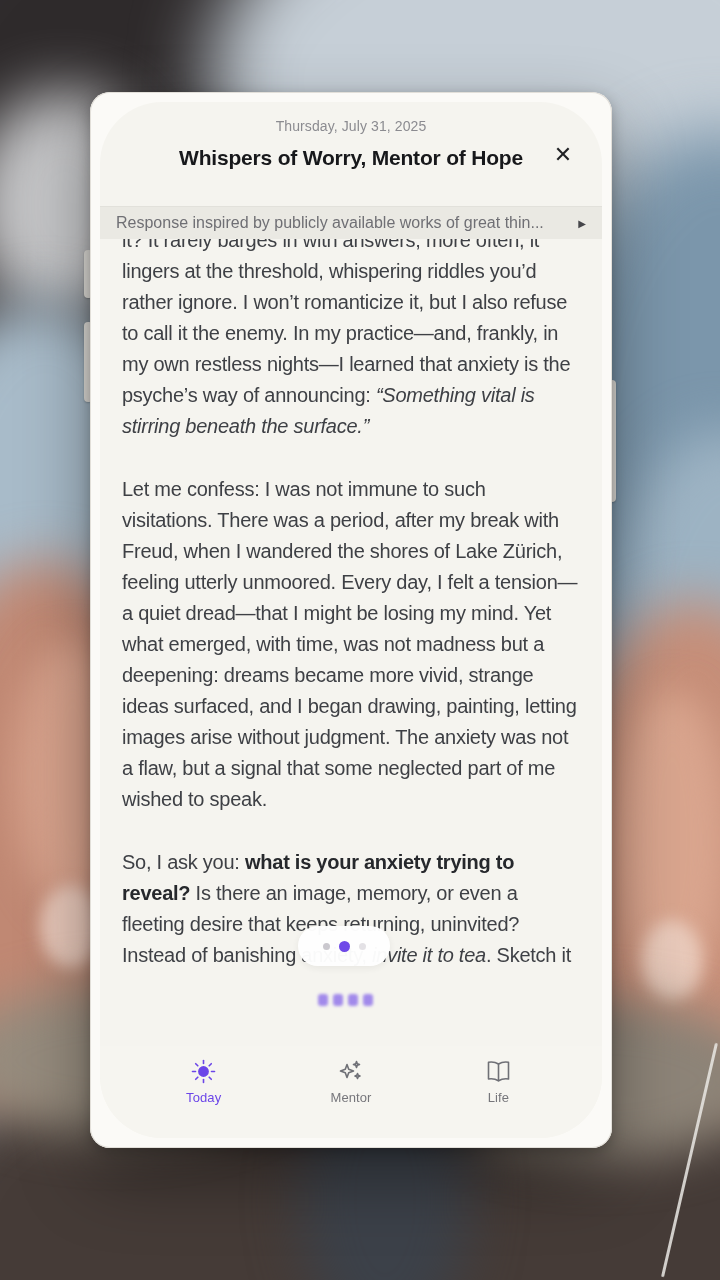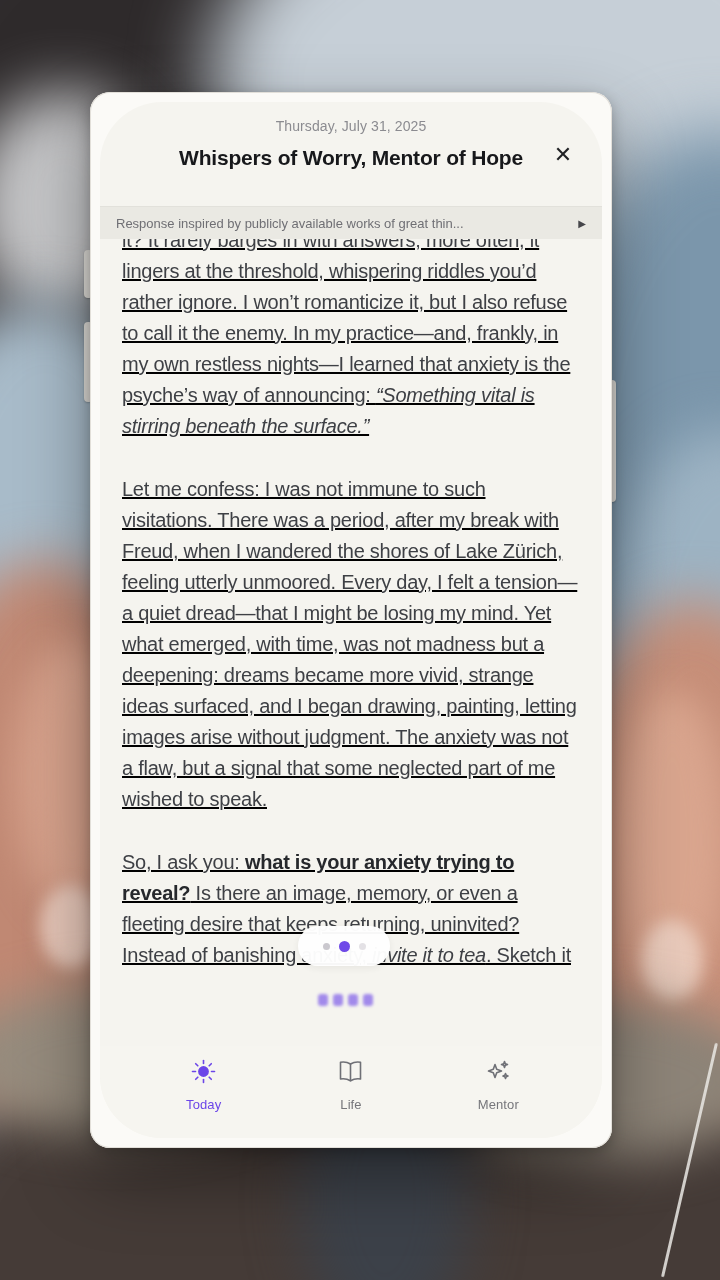--- a/index.html
+++ b/index.html
@@ -57,25 +57,25 @@
   .close-btn{position:absolute;top:36px;right:22px;width:34px;height:34px;
     display:flex;align-items:center;justify-content:center;
     font-size:22px;font-weight:400;color:#1F2023;cursor:pointer;background:none;border:none;padding:0;}
 
   
   .notice{
     position:absolute;top:104px;left:0;right:0;height:32px;z-index:4;
     background:rgba(233,232,226,.97);border-top:1px solid #E2E1DB;
     display:flex;align-items:center;justify-content:space-between;padding:0 16px;
   }
-  .notice-text{font-size:13px;color:#6F6F74;white-space:nowrap;overflow:hidden;}
+  .notice-text{font-size:16px;color:#6F6F74;white-space:nowrap;overflow:hidden;}
   .notice-chevron{font-size:10px;color:#46464A;margin-left:8px;}
 
   
-  .article-clip{position:absolute;top:137px;left:0;right:0;bottom:92px;overflow:hidden;z-index:1;text-decoration:underline;}
+  .article-clip{position:absolute;top:137px;left:0;right:0;bottom:92px;overflow:hidden;z-index:1;}
   .article-text{margin:-14px 22px 0 22px;font-size:20px;line-height:31px;color:#3E4045;letter-spacing:-.25px;}
   .article-text p{margin:0 0 32px 0;}
   .r-n{}
   .r-i{font-style:italic;}
   .r-b{font-weight:700;color:#26282C;}
 
   
   .loading-pill{
     position:absolute;left:198px;top:824px;width:92px;height:40px;z-index:6;
     background:#fff;border-radius:20px;box-shadow:0 2px 10px rgba(0,0,0,.07);
@@ -87,21 +87,21 @@
   .dot3{width:7px;height:7px;background:#DCDADF;opacity:.8;}
   .glyph-smudge{position:absolute;left:218px;top:890px;width:64px;height:16px;z-index:5;
     display:flex;gap:5px;align-items:center;filter:blur(1.5px);opacity:.6;}
   .glyph-smudge span{display:block;width:10px;height:12px;border-radius:3px;background:var(--accent);}
 
   
   .tabbar{
     position:absolute;left:0;right:0;bottom:0;height:92px;z-index:7;
     background:#F6F5F0;display:flex;align-items:flex-start;padding:12px 30px 0 30px;box-sizing:border-box;
   }
-  .tab{flex:1;display:flex;flex-direction:column;align-items:center;gap:12px;cursor:pointer;}
+  .tab{flex:1;display:flex;flex-direction:column;align-items:center;gap:5px;cursor:pointer;}
   .tab .tab-icon{width:27px;height:27px;display:block;}
   .tab .tab-label{font-size:13px;color:#76767B;letter-spacing:.1px;}
   .tab svg{stroke:#6F7076;fill:none;stroke-width:1.6;stroke-linecap:round;stroke-linejoin:round;}
   .tab.active .tab-label{color:var(--accent);font-weight:500;}
   .tab.active svg{stroke:var(--accent);}
   .tab.active svg .fillable{fill:var(--accent);}
 </style>
 </head>
 <body>
 
@@ -173,29 +173,29 @@
           <line x1="21.5" y1="13.5" x2="24.5" y2="13.5"></line>
           <line x1="5.7" y1="5.7" x2="7.8" y2="7.8"></line>
           <line x1="19.2" y1="19.2" x2="21.3" y2="21.3"></line>
           <line x1="5.7" y1="21.3" x2="7.8" y2="19.2"></line>
           <line x1="19.2" y1="7.8" x2="21.3" y2="5.7"></line>
         </svg>
         <span class="tab-label">Today</span>
       </div>
       <div class="tab">
         <svg class="tab-icon" viewBox="0 0 27 27">
-          <path d="M13.5 6 C10.5 4.2 6.6 3.8 3.5 4.3 V21 C6.6 20.5 10.5 21 13.5 22.8 C16.5 21 20.4 20.5 23.5 21 V4.3 C20.4 3.8 16.5 4.2 13.5 6 Z"></path>
-          <line x1="13.5" y1="6" x2="13.5" y2="22.8"></line>
-        </svg>
-        <span class="tab-label">Life</span>
-      </div>
-      <div class="tab">
-        <svg class="tab-icon" viewBox="0 0 27 27">
           <path d="M10 6.5 L11.7 11.3 L16.5 13 L11.7 14.7 L10 19.5 L8.3 14.7 L3.5 13 L8.3 11.3 Z"></path>
           <path d="M19.5 3.5 L20.3 5.7 L22.5 6.5 L20.3 7.3 L19.5 9.5 L18.7 7.3 L16.5 6.5 L18.7 5.7 Z"></path>
           <path d="M20.5 15.5 L21.2 17.3 L23 18 L21.2 18.7 L20.5 20.5 L19.8 18.7 L18 18 L19.8 17.3 Z"></path>
         </svg>
         <span class="tab-label">Mentor</span>
       </div>
+      <div class="tab">
+        <svg class="tab-icon" viewBox="0 0 27 27">
+          <path d="M13.5 6 C10.5 4.2 6.6 3.8 3.5 4.3 V21 C6.6 20.5 10.5 21 13.5 22.8 C16.5 21 20.4 20.5 23.5 21 V4.3 C20.4 3.8 16.5 4.2 13.5 6 Z"></path>
+          <line x1="13.5" y1="6" x2="13.5" y2="22.8"></line>
+        </svg>
+        <span class="tab-label">Life</span>
+      </div>
     </div>
 
   </div>
 </div>
 
 </body></html>

